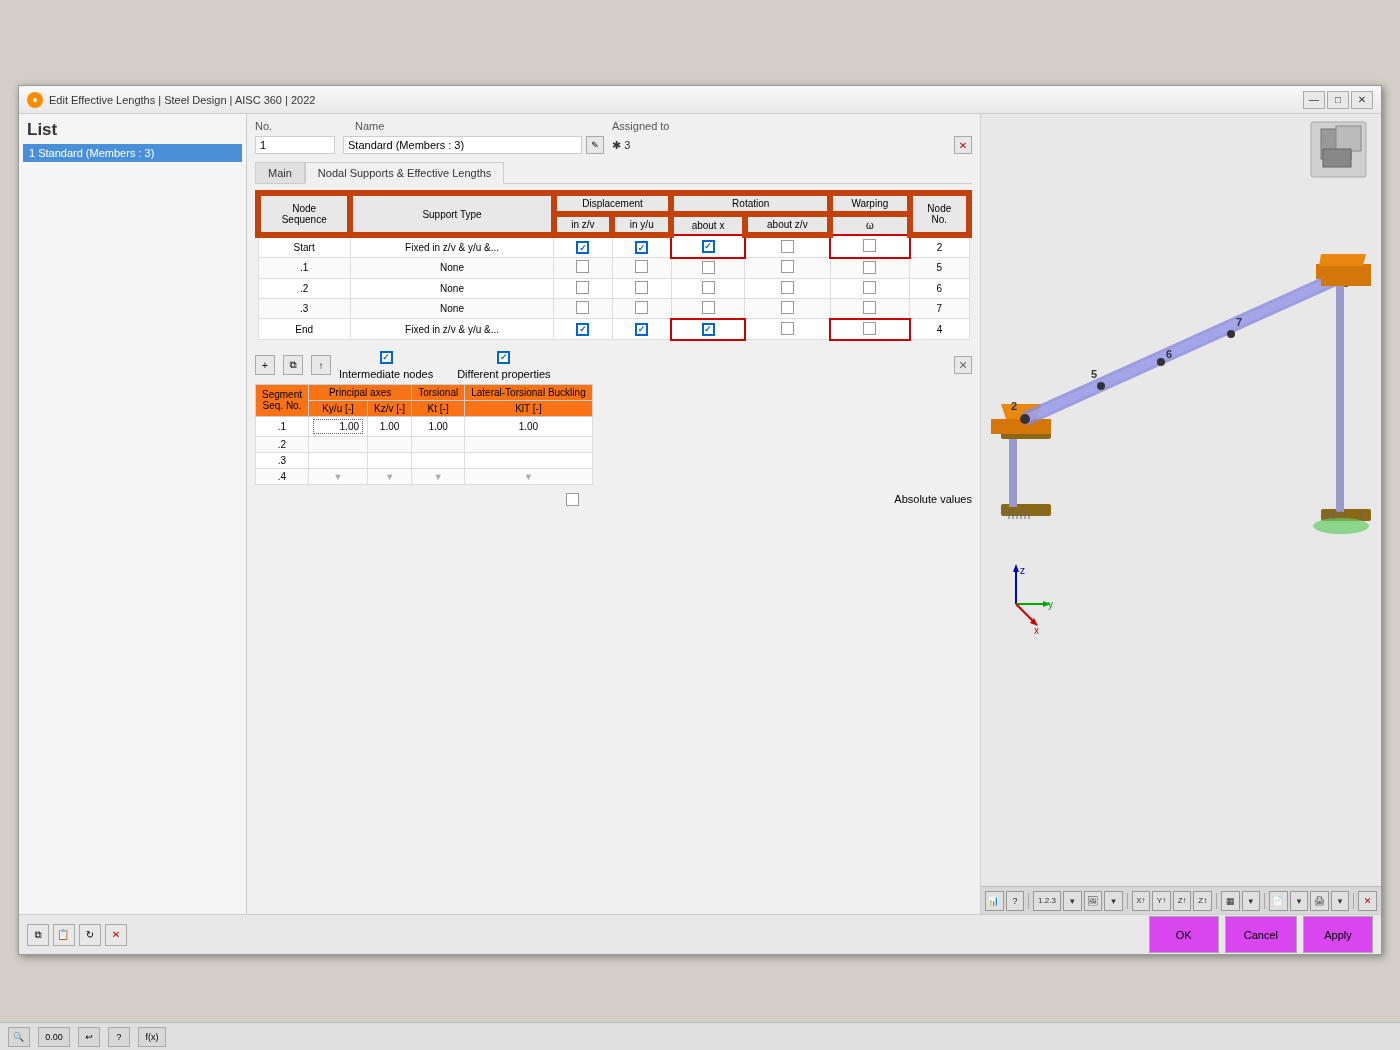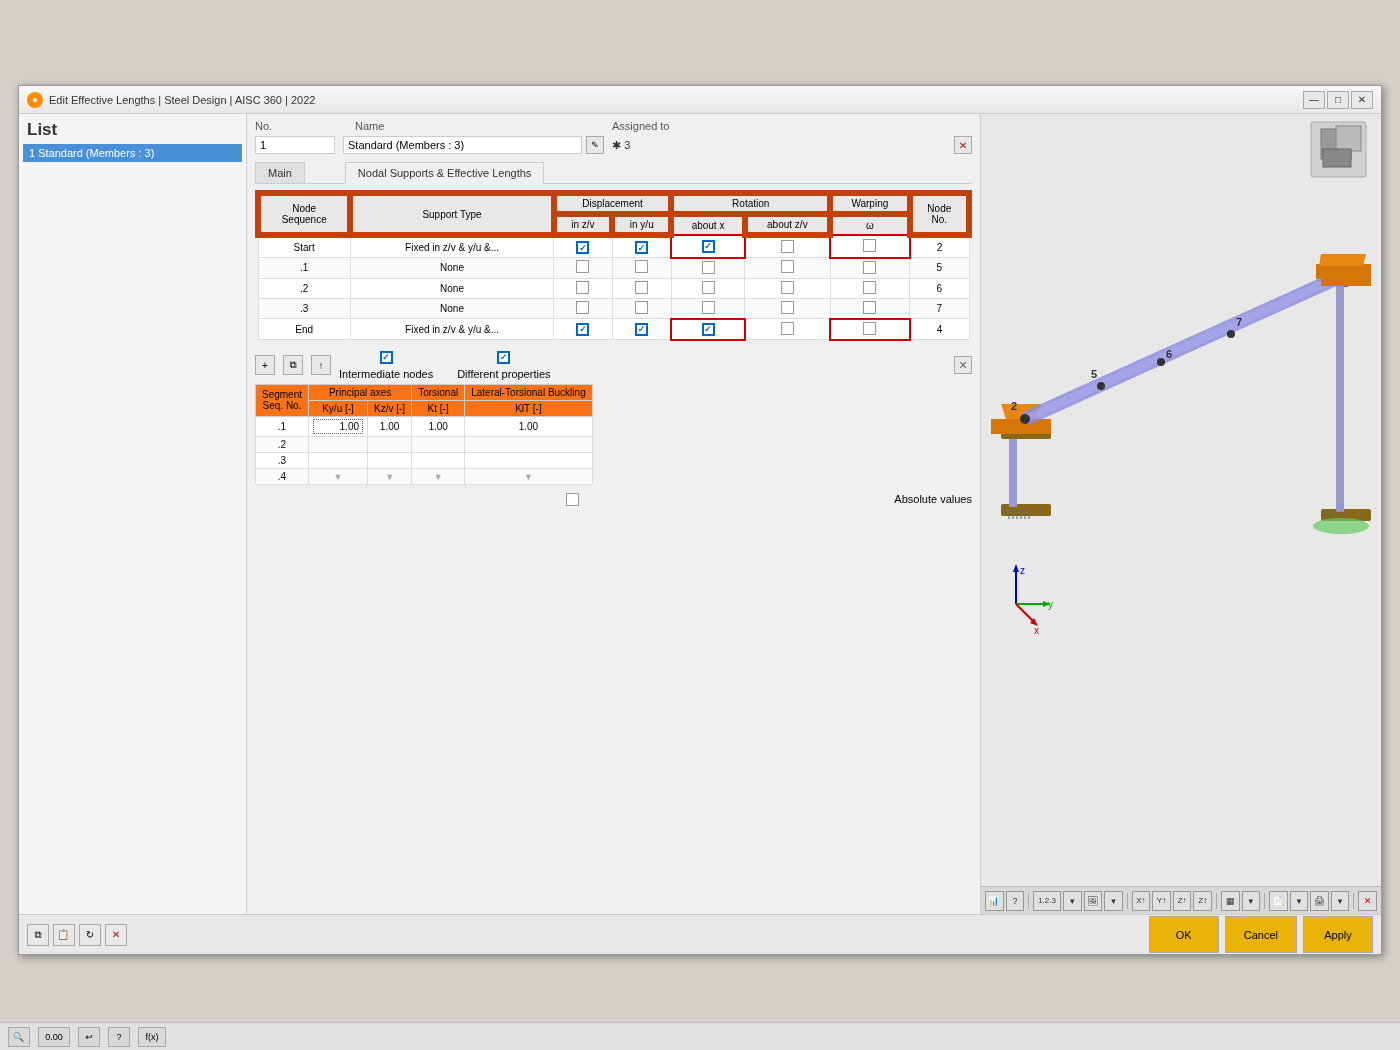--- a/index.html
+++ b/index.html
@@ -164,21 +164,20 @@
       border-bottom: none;
       cursor: pointer;
       color: #333;
     }
 
     .tab.active {
       background: #f0f0f0;
       border-bottom: 1px solid #f0f0f0;
       margin-bottom: -1px;
       z-index: 1;
-      margin-left: 40px;
     }
 
     
     .section-header {
       font-size: 11px;
       font-weight: bold;
       color: #555;
       margin: 8px 0 4px 0;
     }
 
@@ -350,21 +349,21 @@
 
     .bottom-right {
       display: flex;
       align-items: center;
       gap: 6px;
     }
 
     .action-btn {
       min-width: 70px;
       height: 37px;
-      background: #eab308;
+      background: #d946ef;
       border: 1px solid #aaa;
       padding: 0 18px;
       font-size: 11px;
       cursor: pointer;
       display: flex;
       align-items: center;
       justify-content: center;
     }
 
     

